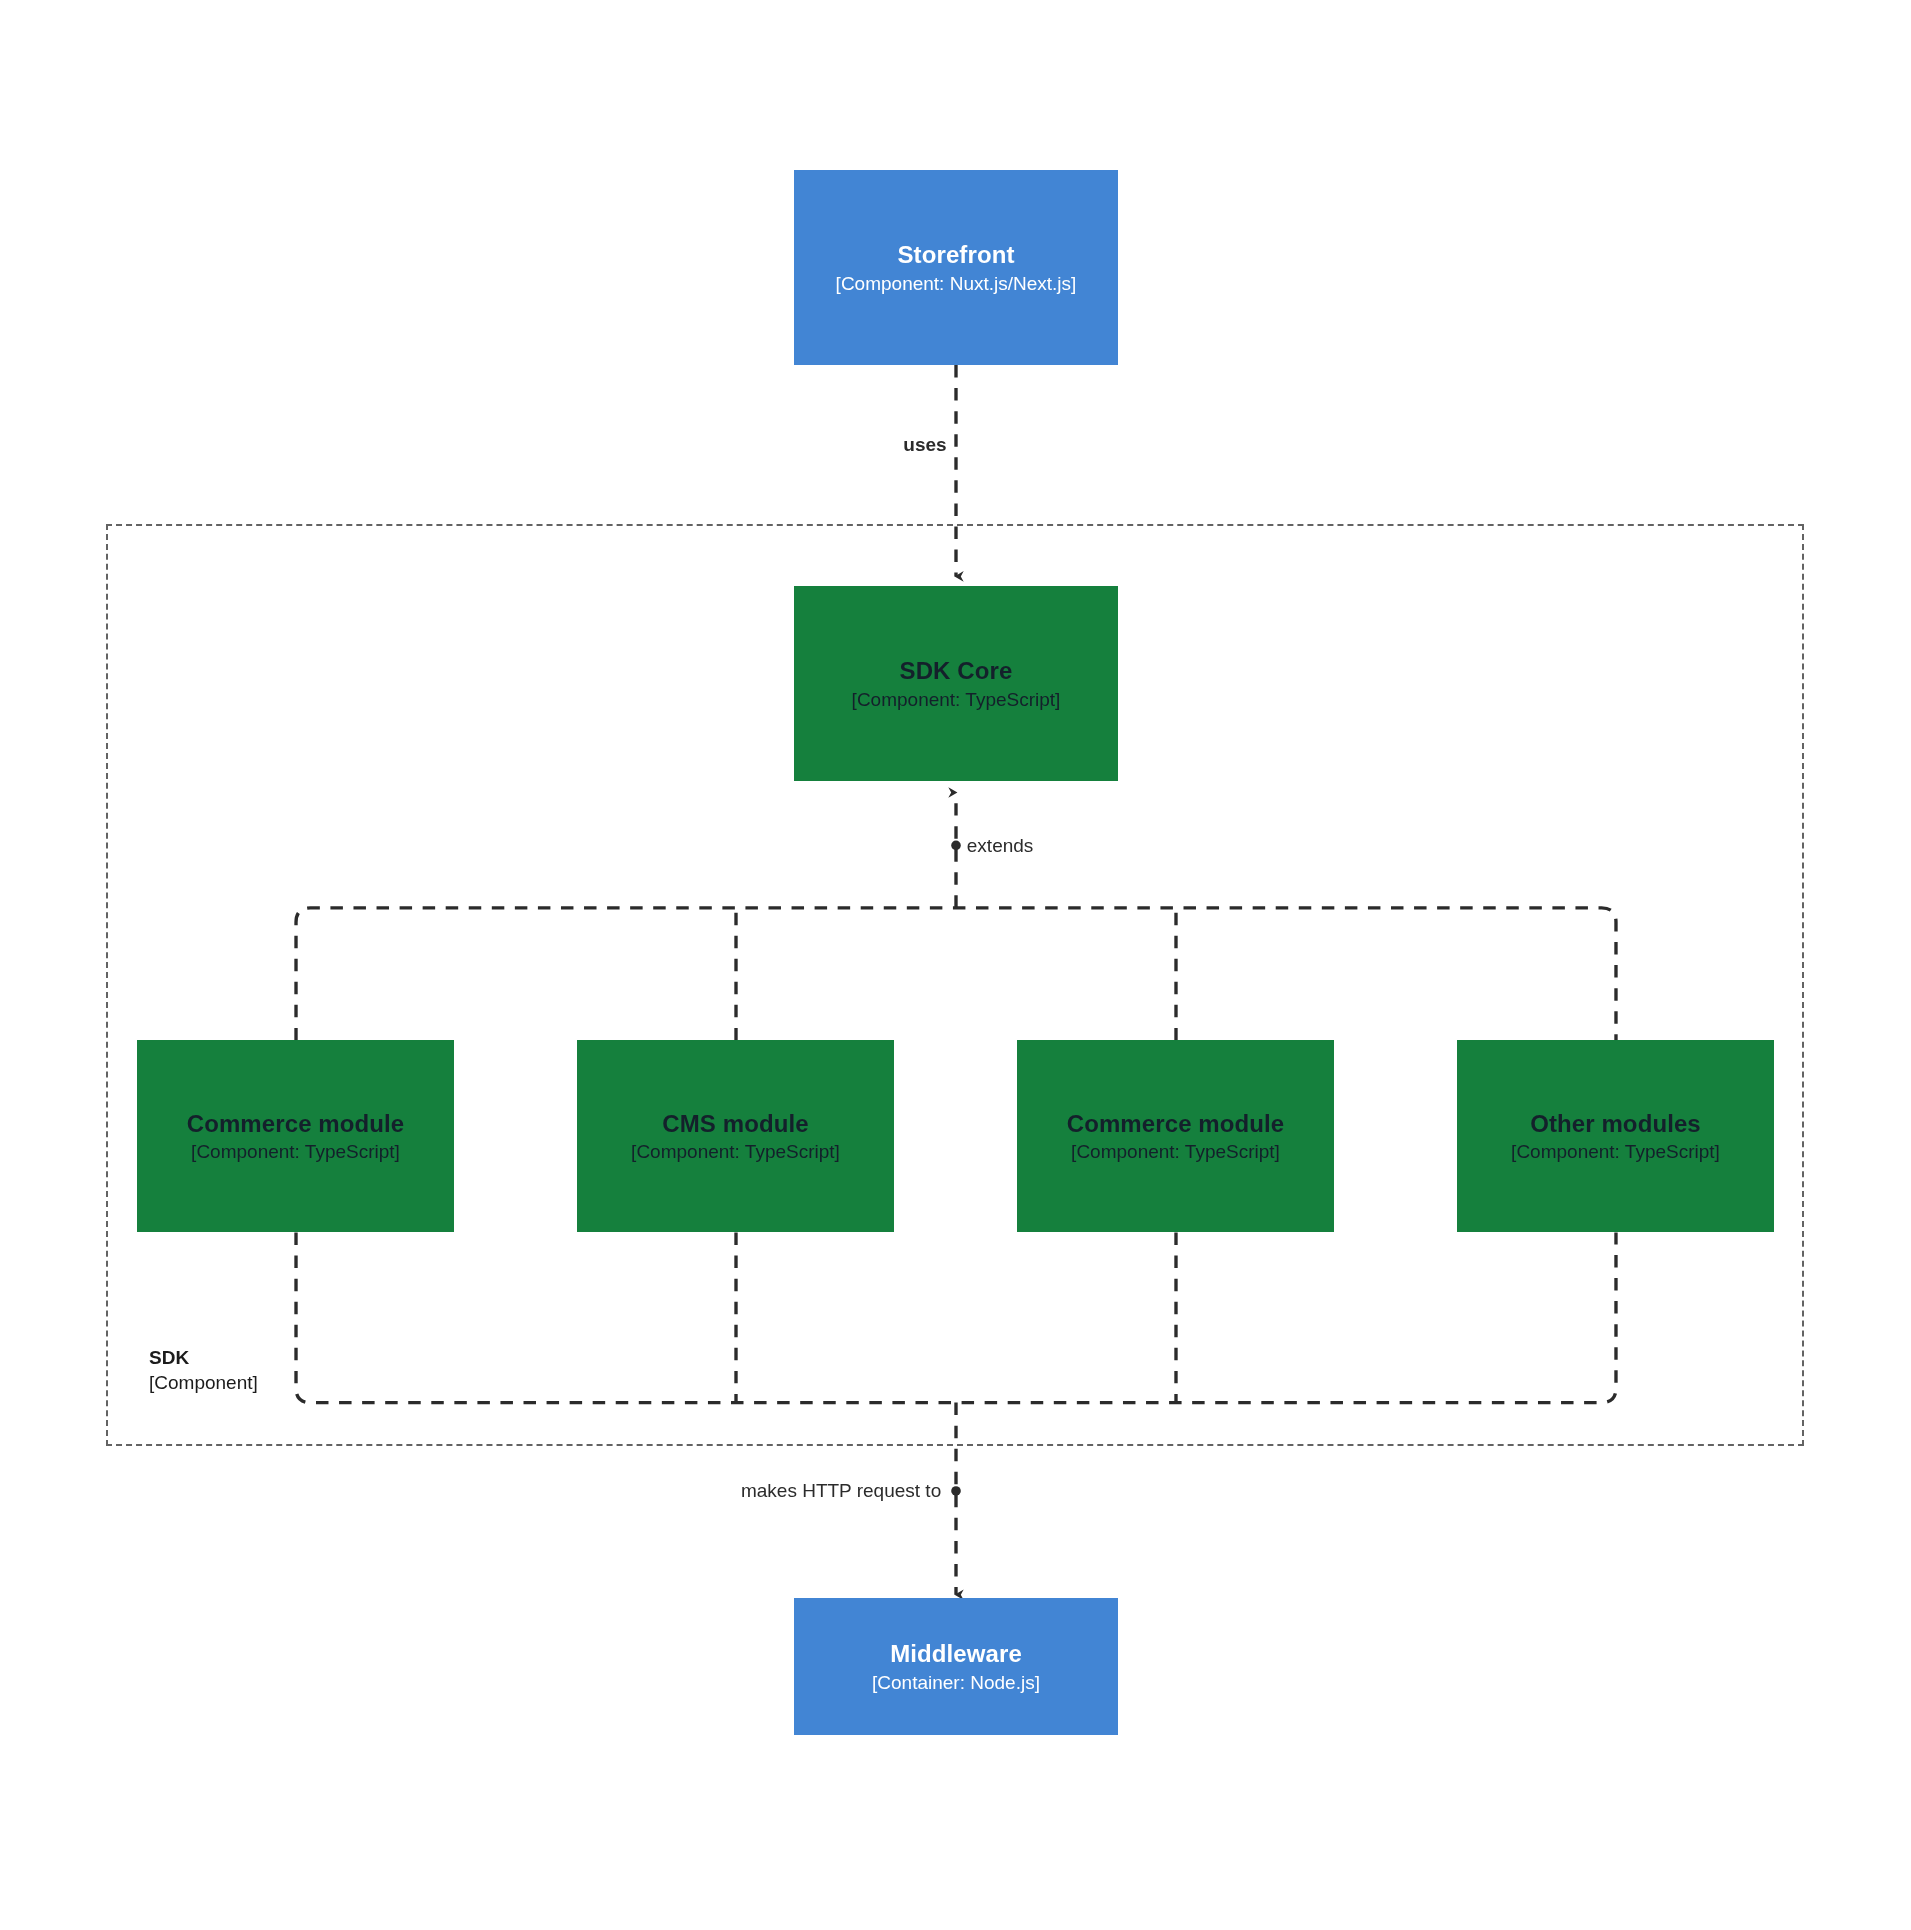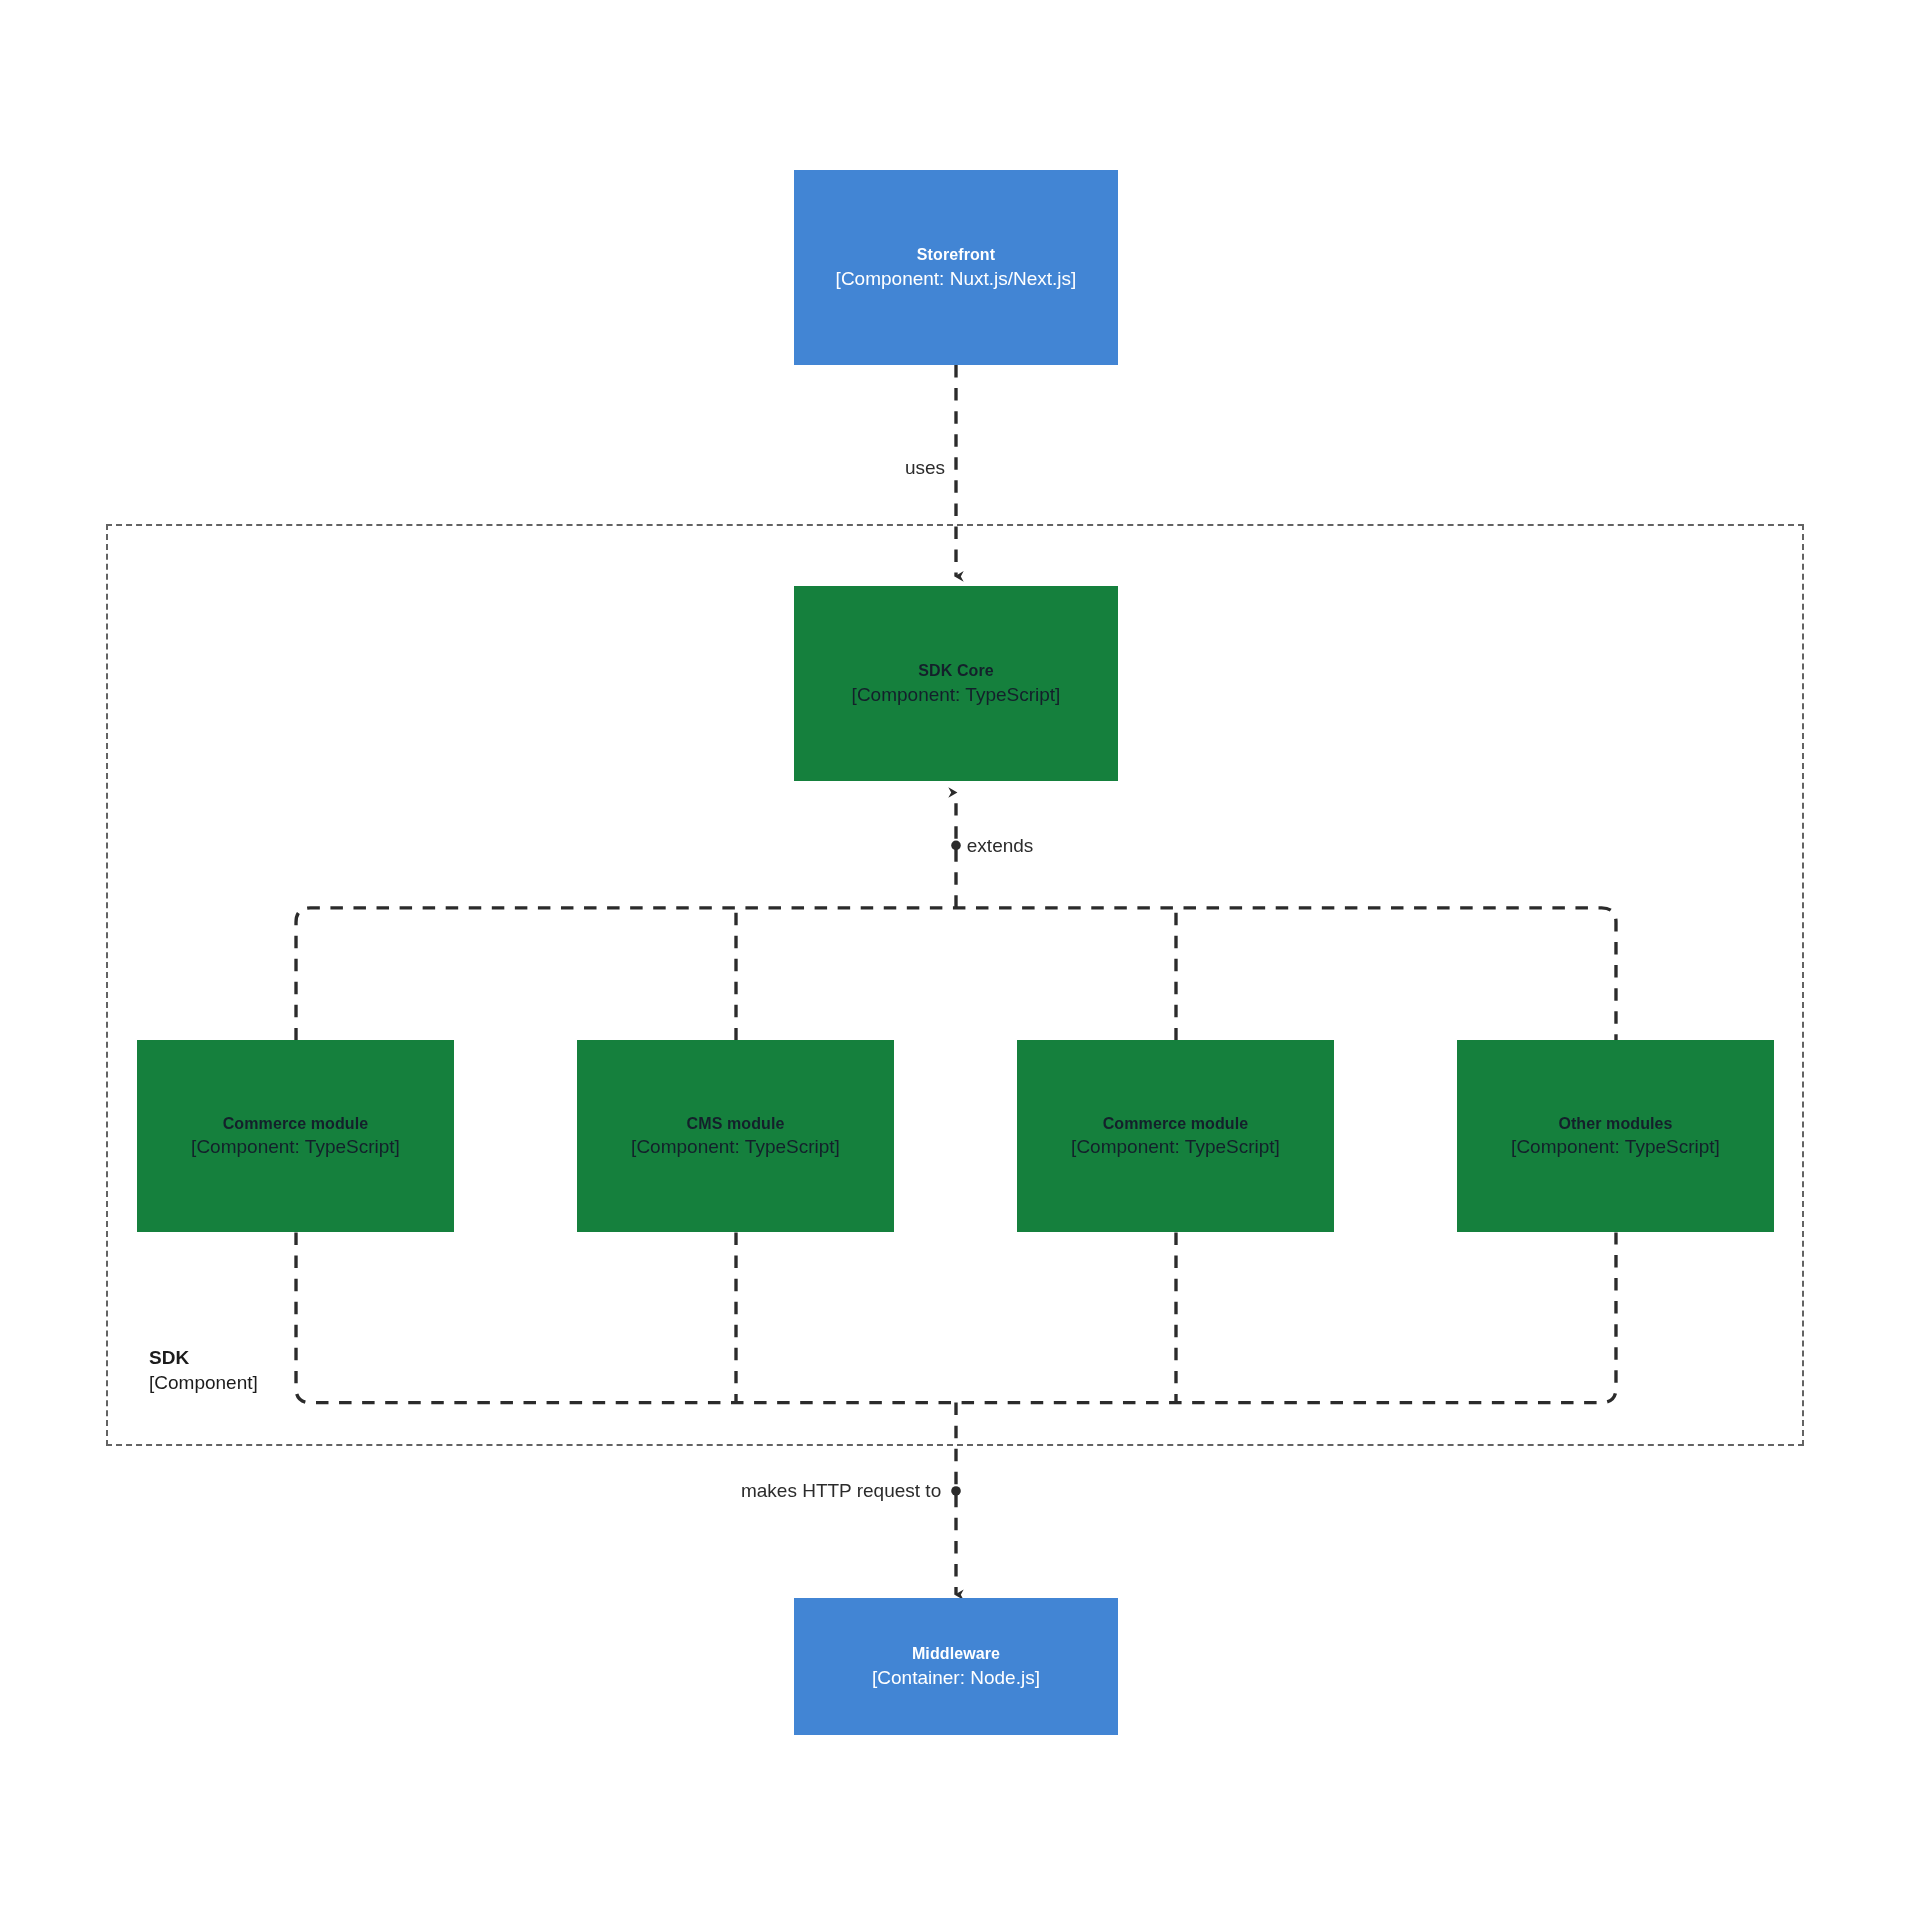--- a/index.html
+++ b/index.html
@@ -30,21 +30,21 @@
     box-sizing: border-box;
     display: flex;
     flex-direction: column;
     align-items: center;
     justify-content: center;
     text-align: center;
     line-height: 1.32;
   }
   .node .n-title {
     font-weight: bold;
-    font-size: 16px;
+    font-size: 24px;
     letter-spacing: 0.1px;
   }
   .node .n-tech {
     font-size: 19px;
     font-weight: 400;
     margin-top: 0;
   }
   .node.dark-blue {
     background: #4285d4;
     color: #ffffff;
@@ -122,21 +122,21 @@
     <g>
       <path d="M 308 1283 L 308 1445 Q 308 1460 323 1460
                L 1667 1460 Q 1682 1460 1682 1445 L 1682 1283" stroke="#2b2b2b" stroke-width="3.5" fill="none" stroke-dasharray="13 11"></path>
       <path d="M 766 1283 L 766 1460" stroke="#2b2b2b" stroke-width="3.5" fill="none" stroke-dasharray="13 11"></path>
       <path d="M 1224 1283 L 1224 1460" stroke="#2b2b2b" stroke-width="3.5" fill="none" stroke-dasharray="13 11"></path>
       <path d="M 995 1460 L 995 1660" stroke="#2b2b2b" stroke-width="3.5" fill="none" stroke-dasharray="13 11" marker-end="url(#arrow-down)"></path>
       <circle cx="995" cy="1552" r="5" fill="#2b2b2b"></circle>
     </g>
   </svg>
 
-  <div class="edge-label" style="left:925px; top:455px; transform:translateX(-50%);">uses</div>
+  <div class="edge-label" style="left:925px; top:432px; transform:translateX(-50%);font-weight:bold;">uses</div>
 
   <div class="edge-label" style="left:962px; top:833px;">extends</div>
 
   <div class="edge-label" style="left:946px; top:1478px; transform:translateX(-100%);">makes HTTP request to</div>
 
   <div class="node dark-blue" style="left:794px; top:170px; width:324px; height:195px;">
     <div class="n-title">Storefront</div>
     <div class="n-tech">[Component: Nuxt.js/Next.js]</div>
   </div>
 

